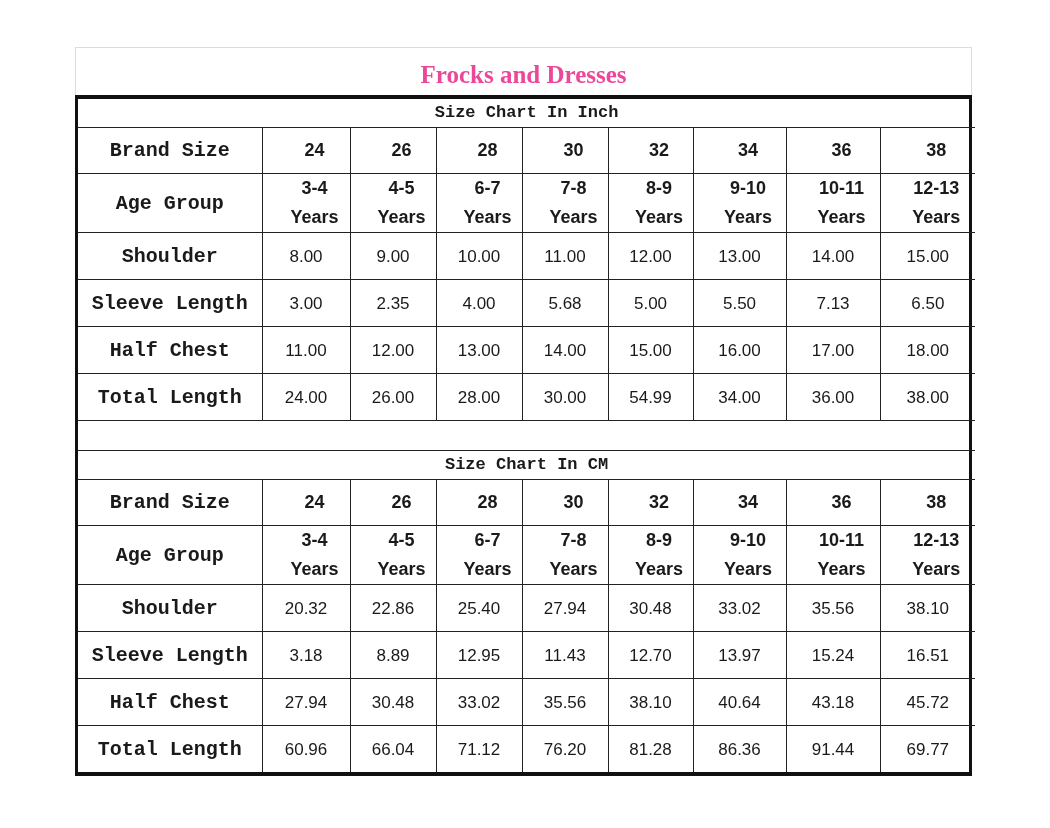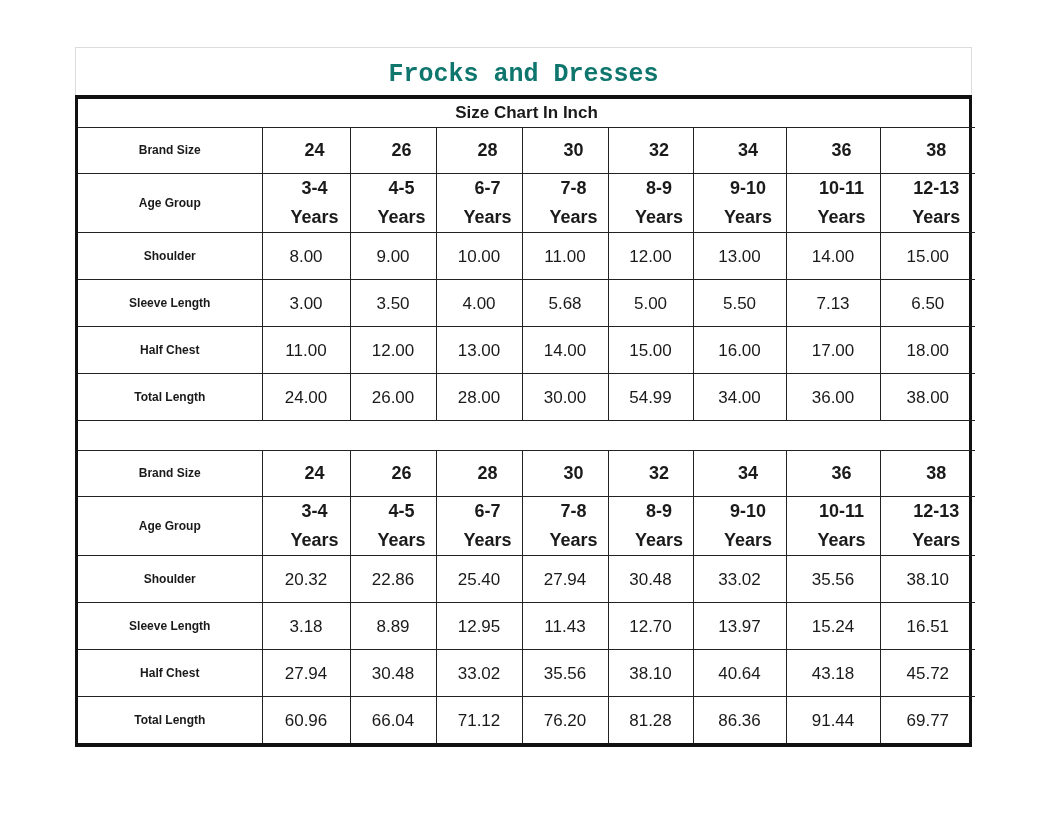--- a/index.html
+++ b/index.html
@@ -1,30 +1,30 @@
 <!DOCTYPE html>
 <html><head>
 <meta charset="utf-8">
 <style>
   html, body { margin: 0; padding: 0; background: #ffffff; }
   body { width: 1050px; height: 828px; position: relative; overflow: hidden; font-family: "Liberation Sans", sans-serif; color: #1a1a1a; }
   .sheet { position: absolute; left: 75px; top: 47px; width: 897px; }
   .title-box { height: 48px; border: 1px solid #dcdcdc; border-bottom: none; display: flex; align-items: center; justify-content: center; box-sizing: border-box; }
-  .title { font-family: Liberation Mono, monospace; font-weight: bold; font-size: 25px; color: #0f766e; padding-top: 6px; }
+  .title { font-family: Liberation Serif, serif; font-weight: bold; font-size: 25px; color: #ec4899; padding-top: 6px; }
   .frame { border: 3px solid #111; border-top-width: 4px; border-bottom-width: 4px; box-sizing: border-box; }
   table { border-collapse: collapse; width: 100%; table-layout: fixed; }
   td { border: 1.5px solid #222; text-align: center; vertical-align: middle; padding: 0; font-size: 17px; line-height: 29px; }
   .section-title td { font-weight: bold; font-size: 17px; height: 28px; line-height: 26px; }
-  .lbl { font-weight: bold; font-size: 12px; }
+  .lbl { font-weight: bold; font-size: 20px; }
   .hdr { font-weight: bold; font-size: 18px; padding-left: 17px; }
   .row-h td { height: 45px; }
   .row-age td { height: 57px; line-height: 29px; }
   .row-data td { height: 46px; }
   .spacer td { height: 29px; }
-  td:first-child { border-left: none; }
+  td:first-child { border-left: none; font-family: Liberation Mono, monospace; }
   td:last-child { border-right: none; }
   tr.first td { border-top: none; }
   tr.last td { border-bottom: none; }
 </style>
 </head>
 <body>
 
 <div class="sheet">
   <div class="title-box">
     <span class="title">Frocks and Dresses</span>
@@ -99,21 +99,21 @@
             <td>10.00</td>
             <td>11.00</td>
             <td>12.00</td>
             <td>13.00</td>
             <td>14.00</td>
             <td>15.00</td>
           </tr>
           <tr class="row-data">
             <td class="lbl">Sleeve Length</td>
             <td>3.00</td>
-            <td>3.50</td>
+            <td>2.35</td>
             <td>4.00</td>
             <td>5.68</td>
             <td>5.00</td>
             <td>5.50</td>
             <td>7.13</td>
             <td>6.50</td>
           </tr>
           <tr class="row-data">
             <td class="lbl">Half Chest</td>
             <td>11.00</td>
@@ -131,20 +131,23 @@
             <td>26.00</td>
             <td>28.00</td>
             <td>30.00</td>
             <td>54.99</td>
             <td>34.00</td>
             <td>36.00</td>
             <td>38.00</td>
           </tr>
           <tr class="spacer">
             <td colspan="9"></td>
+          </tr>
+          <tr class="section-title">
+            <td colspan="9">Size Chart In CM</td>
           </tr>
           <tr class="row-h">
             <td class="lbl">Brand Size</td>
             <td class="hdr">24</td>
             <td class="hdr">26</td>
             <td class="hdr">28</td>
             <td class="hdr">30</td>
             <td class="hdr">32</td>
             <td class="hdr">34</td>
             <td class="hdr">36</td>

